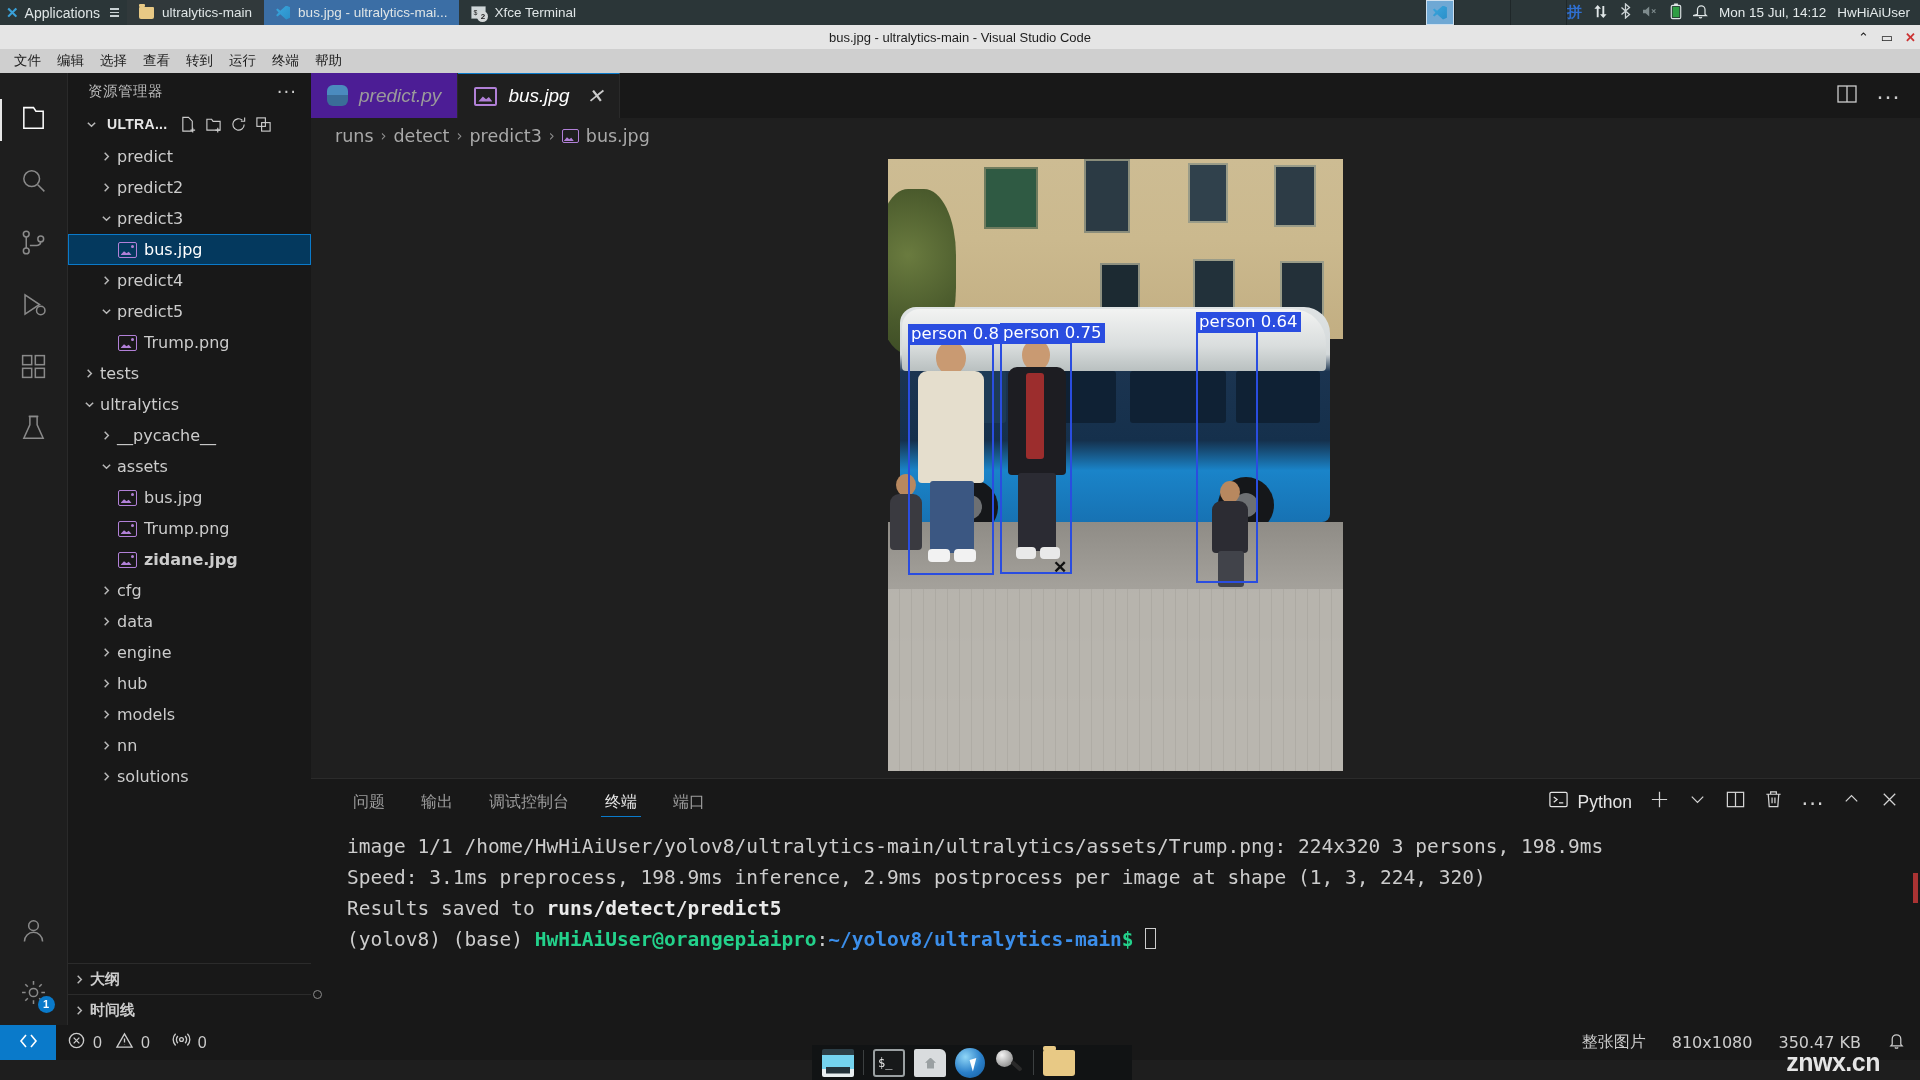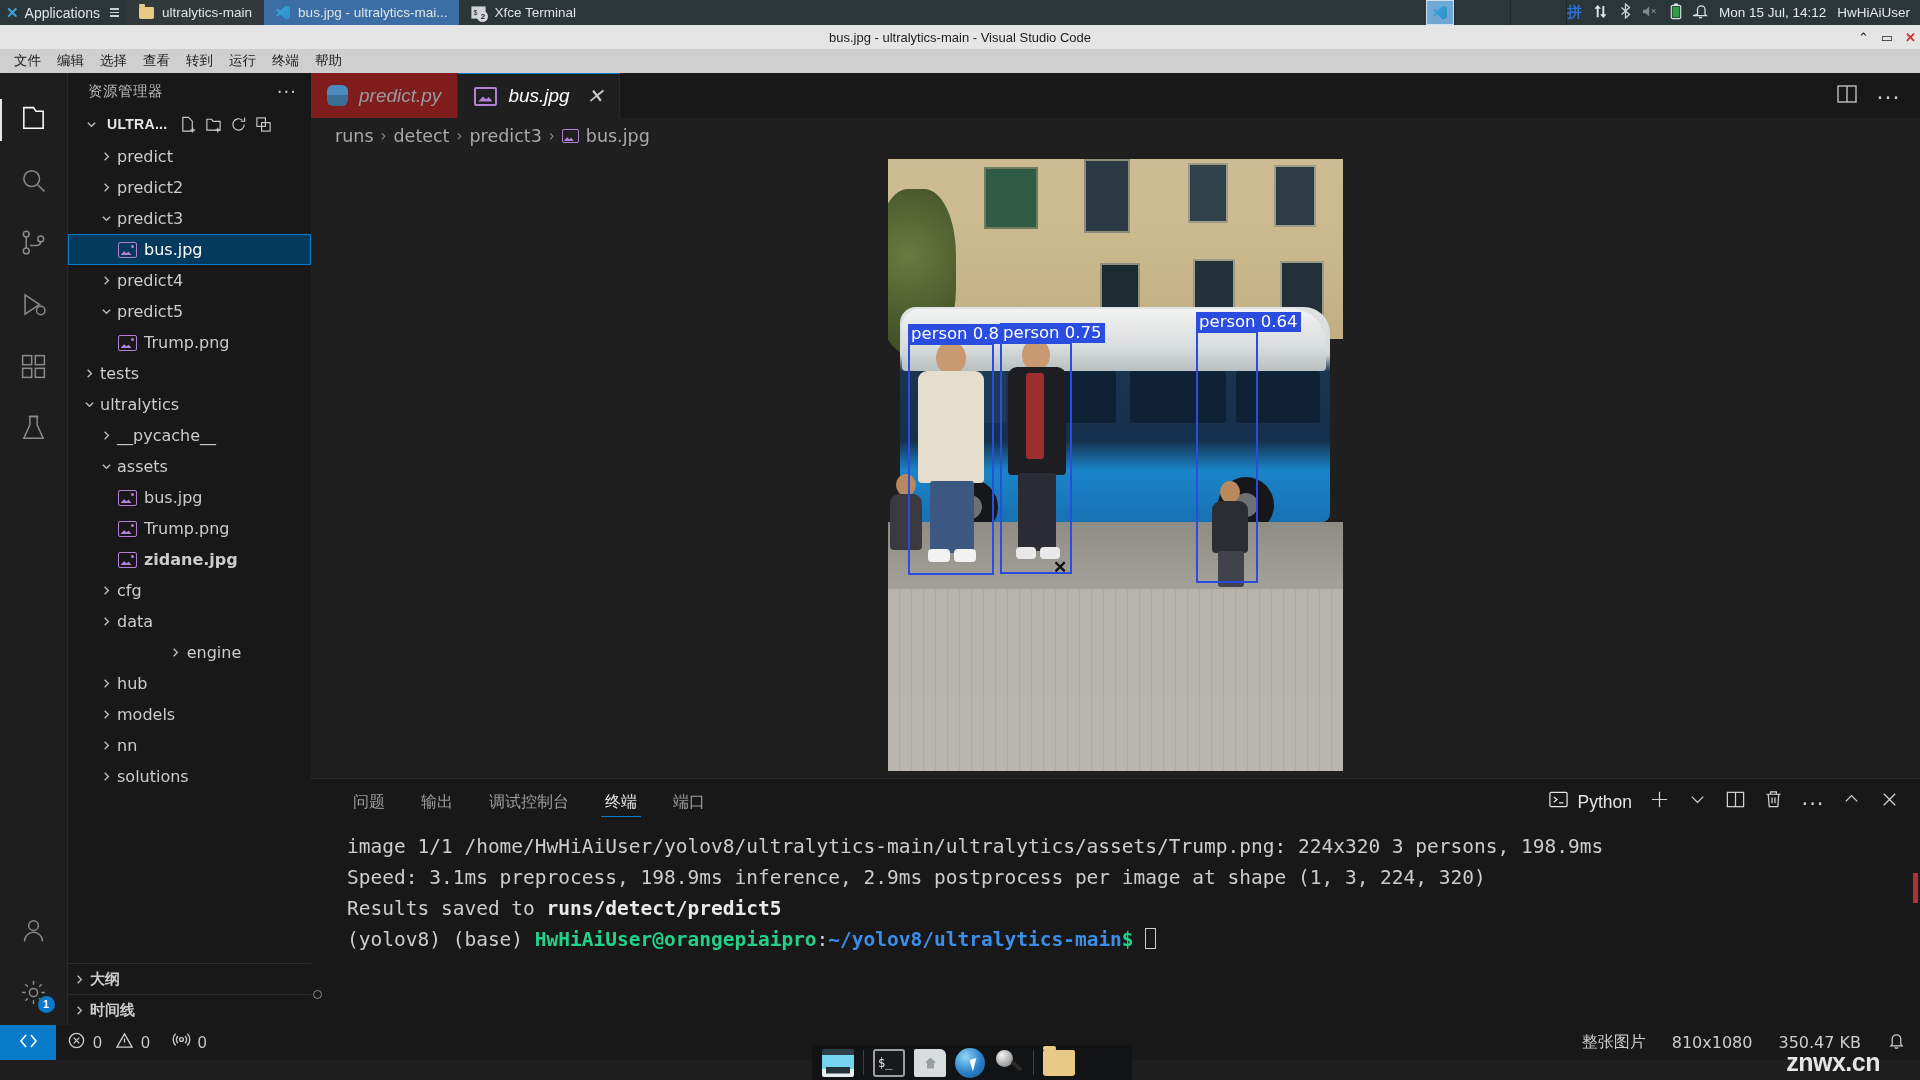--- a/index.html
+++ b/index.html
@@ -88,21 +88,21 @@
   .imgico:after { content:""; position:absolute; left:1.5px; bottom:1.5px; width:11px; height:6px;
     background:#b180d7; clip-path:polygon(0 100%,32% 38%,55% 72%,75% 45%,100% 100%); }
   .imgico:before { content:""; position:absolute; right:2px; top:2px; width:3px; height:3px; border-radius:50%; background:#b180d7;}
   .sb-section { height:31px; display:flex; align-items:center; font-size:15px; font-weight:bold;
     color:#cccccc; border-top:1px solid #2b2b2b; font-family:"DejaVu Sans",sans-serif;}
 
   
   #editor { flex:1; display:flex; flex-direction:column; background:#1e1e1e; min-width:0; }
   #tabs { height:45px; background:#181818; display:flex; align-items:stretch; position:relative; }
   .tab { display:flex; align-items:center; gap:11px; padding:0 16px; font-size:19px; color:#9b9b9b;
-    background:#7f1d1d; border-right:1px solid #2a2a2a; font-style:italic; }
+    background:#4c1d95; border-right:1px solid #2a2a2a; font-style:italic; }
   .tab.active { background:#1f1f1f; color:#ffffff; border-top:1px solid #0a7aca; }
   .tab .pyico { width:21px; height:21px; position:relative; display:inline-block; }
   .pyico:before{content:"";position:absolute;left:0;top:0;width:21px;height:11px;border-radius:6px 6px 0 0;
      background:#4b8bbe;}
   .pyico:after{content:"";position:absolute;left:0;bottom:0;width:21px;height:11px;border-radius:0 0 6px 6px;
      background:#3a6d98;}
   .tab .tabimg { width:23px; height:19px; border:2px solid #b180d7; border-radius:2px; position:relative;}
   .tab .tabimg:after{content:"";position:absolute;left:2px;bottom:2px;width:14px;height:8px;background:#b180d7;
      clip-path:polygon(0 100%,32% 38%,55% 72%,75% 45%,100% 100%);}
   .tab-close { font-size:20px; color:#cccccc; margin-left:6px; line-height:1; }
@@ -528,21 +528,21 @@
             <span>cfg</span>
           </div>
           <div class="row" style="padding-left: 27px;">
             <span class="chev">
               <svg viewBox="0 0 12 12">
                 <path d="M4 2l4 4-4 4"></path>
               </svg>
             </span>
             <span>data</span>
           </div>
-          <div class="row" style="padding-left: 27px; justify-content: center;">
+          <div class="row" style="padding-left: 27px;">
             <span class="chev">
               <svg viewBox="0 0 12 12">
                 <path d="M4 2l4 4-4 4"></path>
               </svg>
             </span>
             <span>engine</span>
           </div>
           <div class="row" style="padding-left: 27px;">
             <span class="chev">
               <svg viewBox="0 0 12 12">

